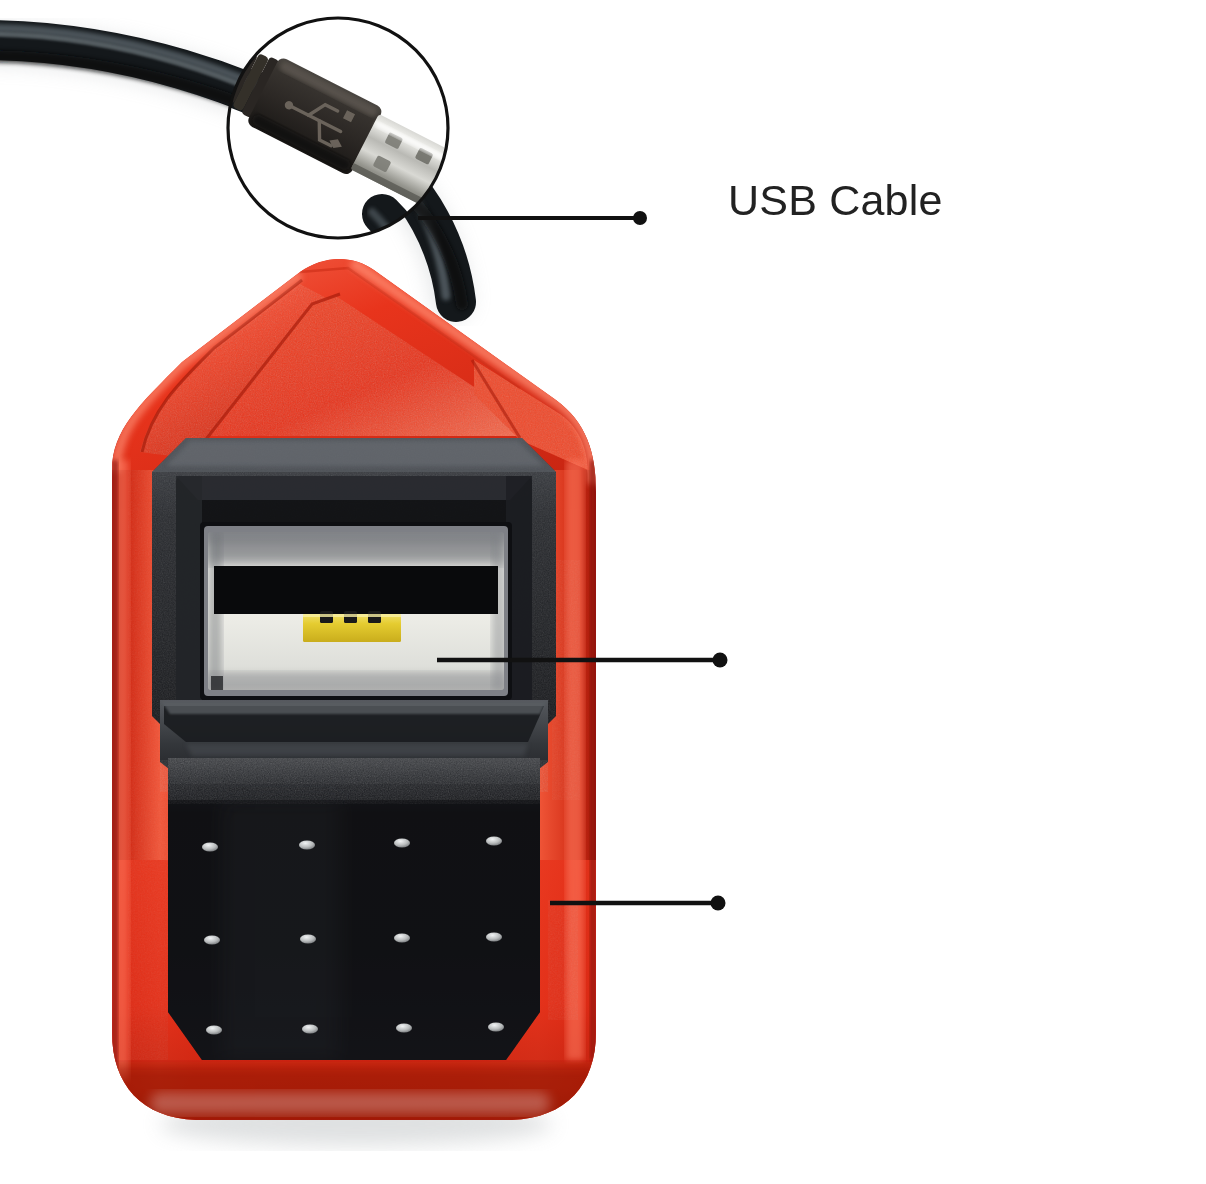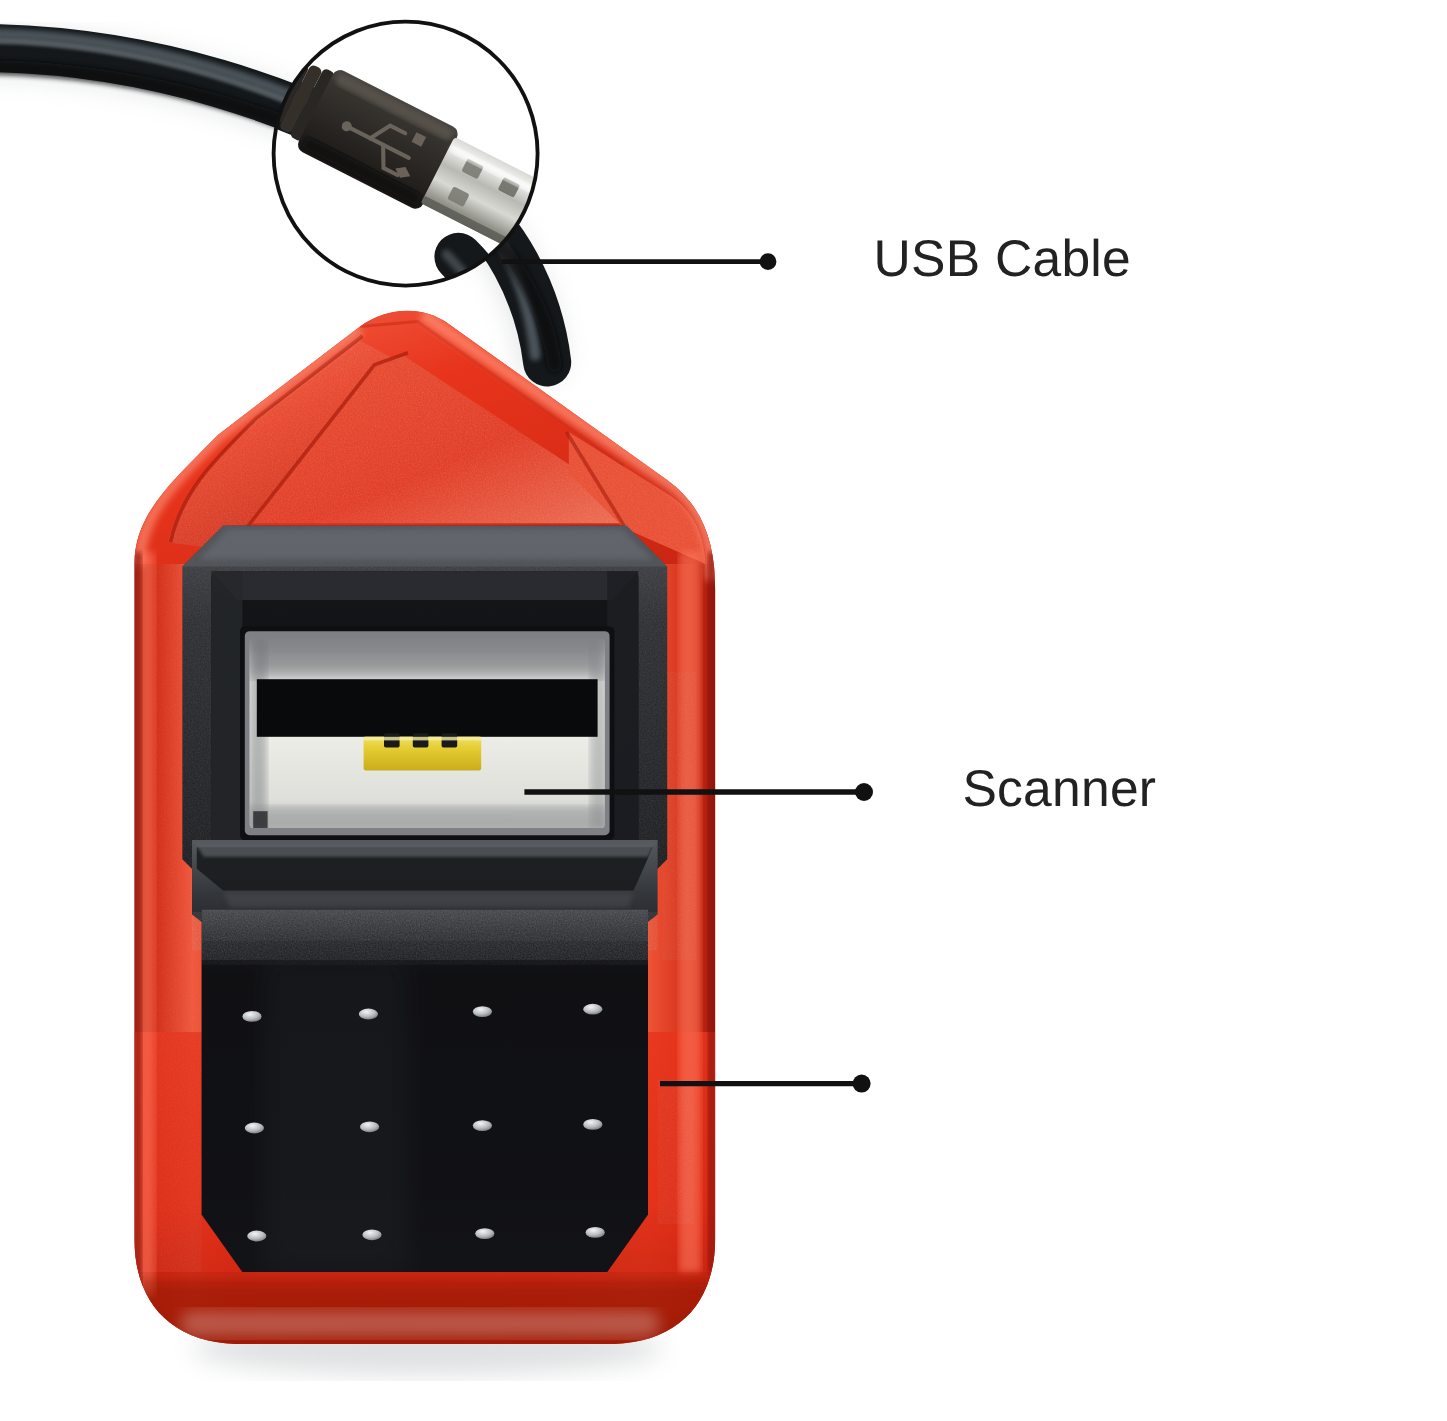--- a/index.html
+++ b/index.html
@@ -24,21 +24,21 @@
   }
   .callout-label {
     position: absolute;
     font-family: "Liberation Sans", sans-serif;
     color: #222222;
     white-space: nowrap;
     letter-spacing: 0.2px;
   }
   #label-usb-cable {
     left: 728px;
-    top: 192px;
+    top: 176px;
     font-size: 43px;
     text-align: right;
   }
   #label-scanner {
     left: 802px;
     top: 634px;
     font-size: 43px;
   }
   #label-device {
     left: 802px;
@@ -470,16 +470,15 @@
 
       <g>
         <line x1="550" y1="903" x2="718" y2="903" stroke-width="4.5"></line>
         <circle cx="718" cy="903" r="7.5" stroke="none"></circle>
       </g>
     </g>
   </svg>
 
   <div class="callout-label" id="label-usb-cable">USB Cable</div>
 
-  <div class="callout-label" id="label-scanner">Scanner</div>
 
 
 </div>
 
 </body></html>

